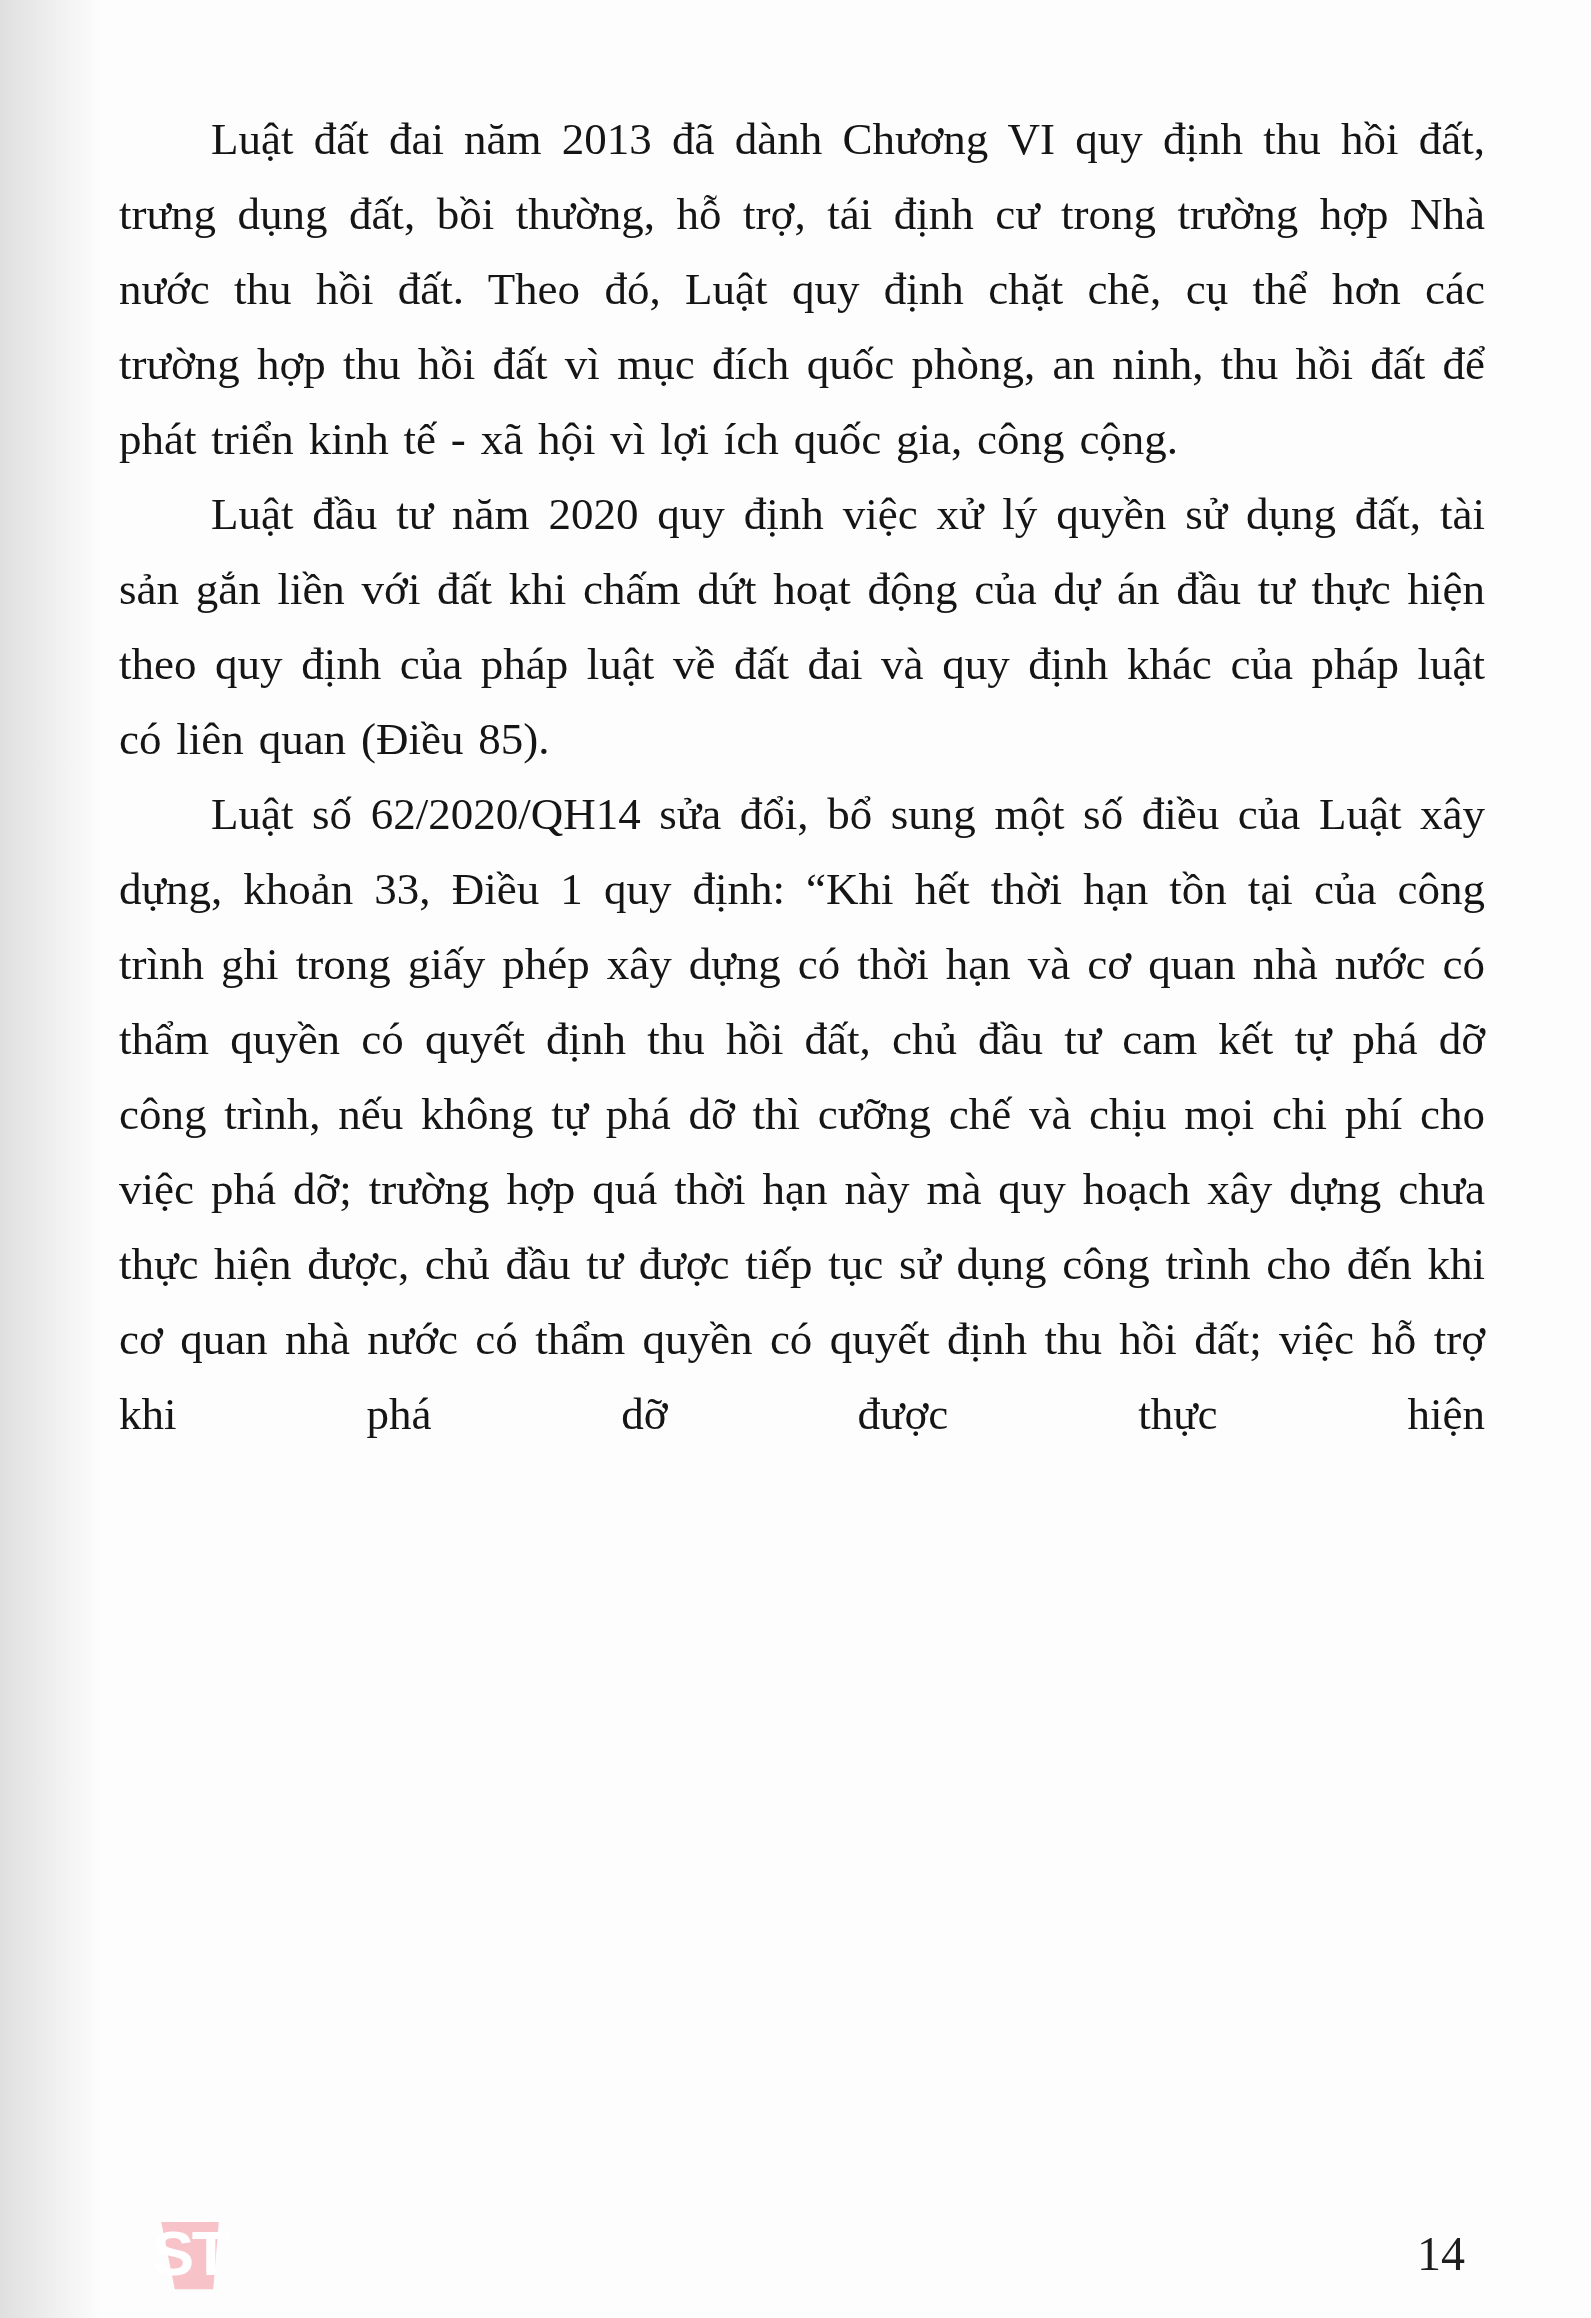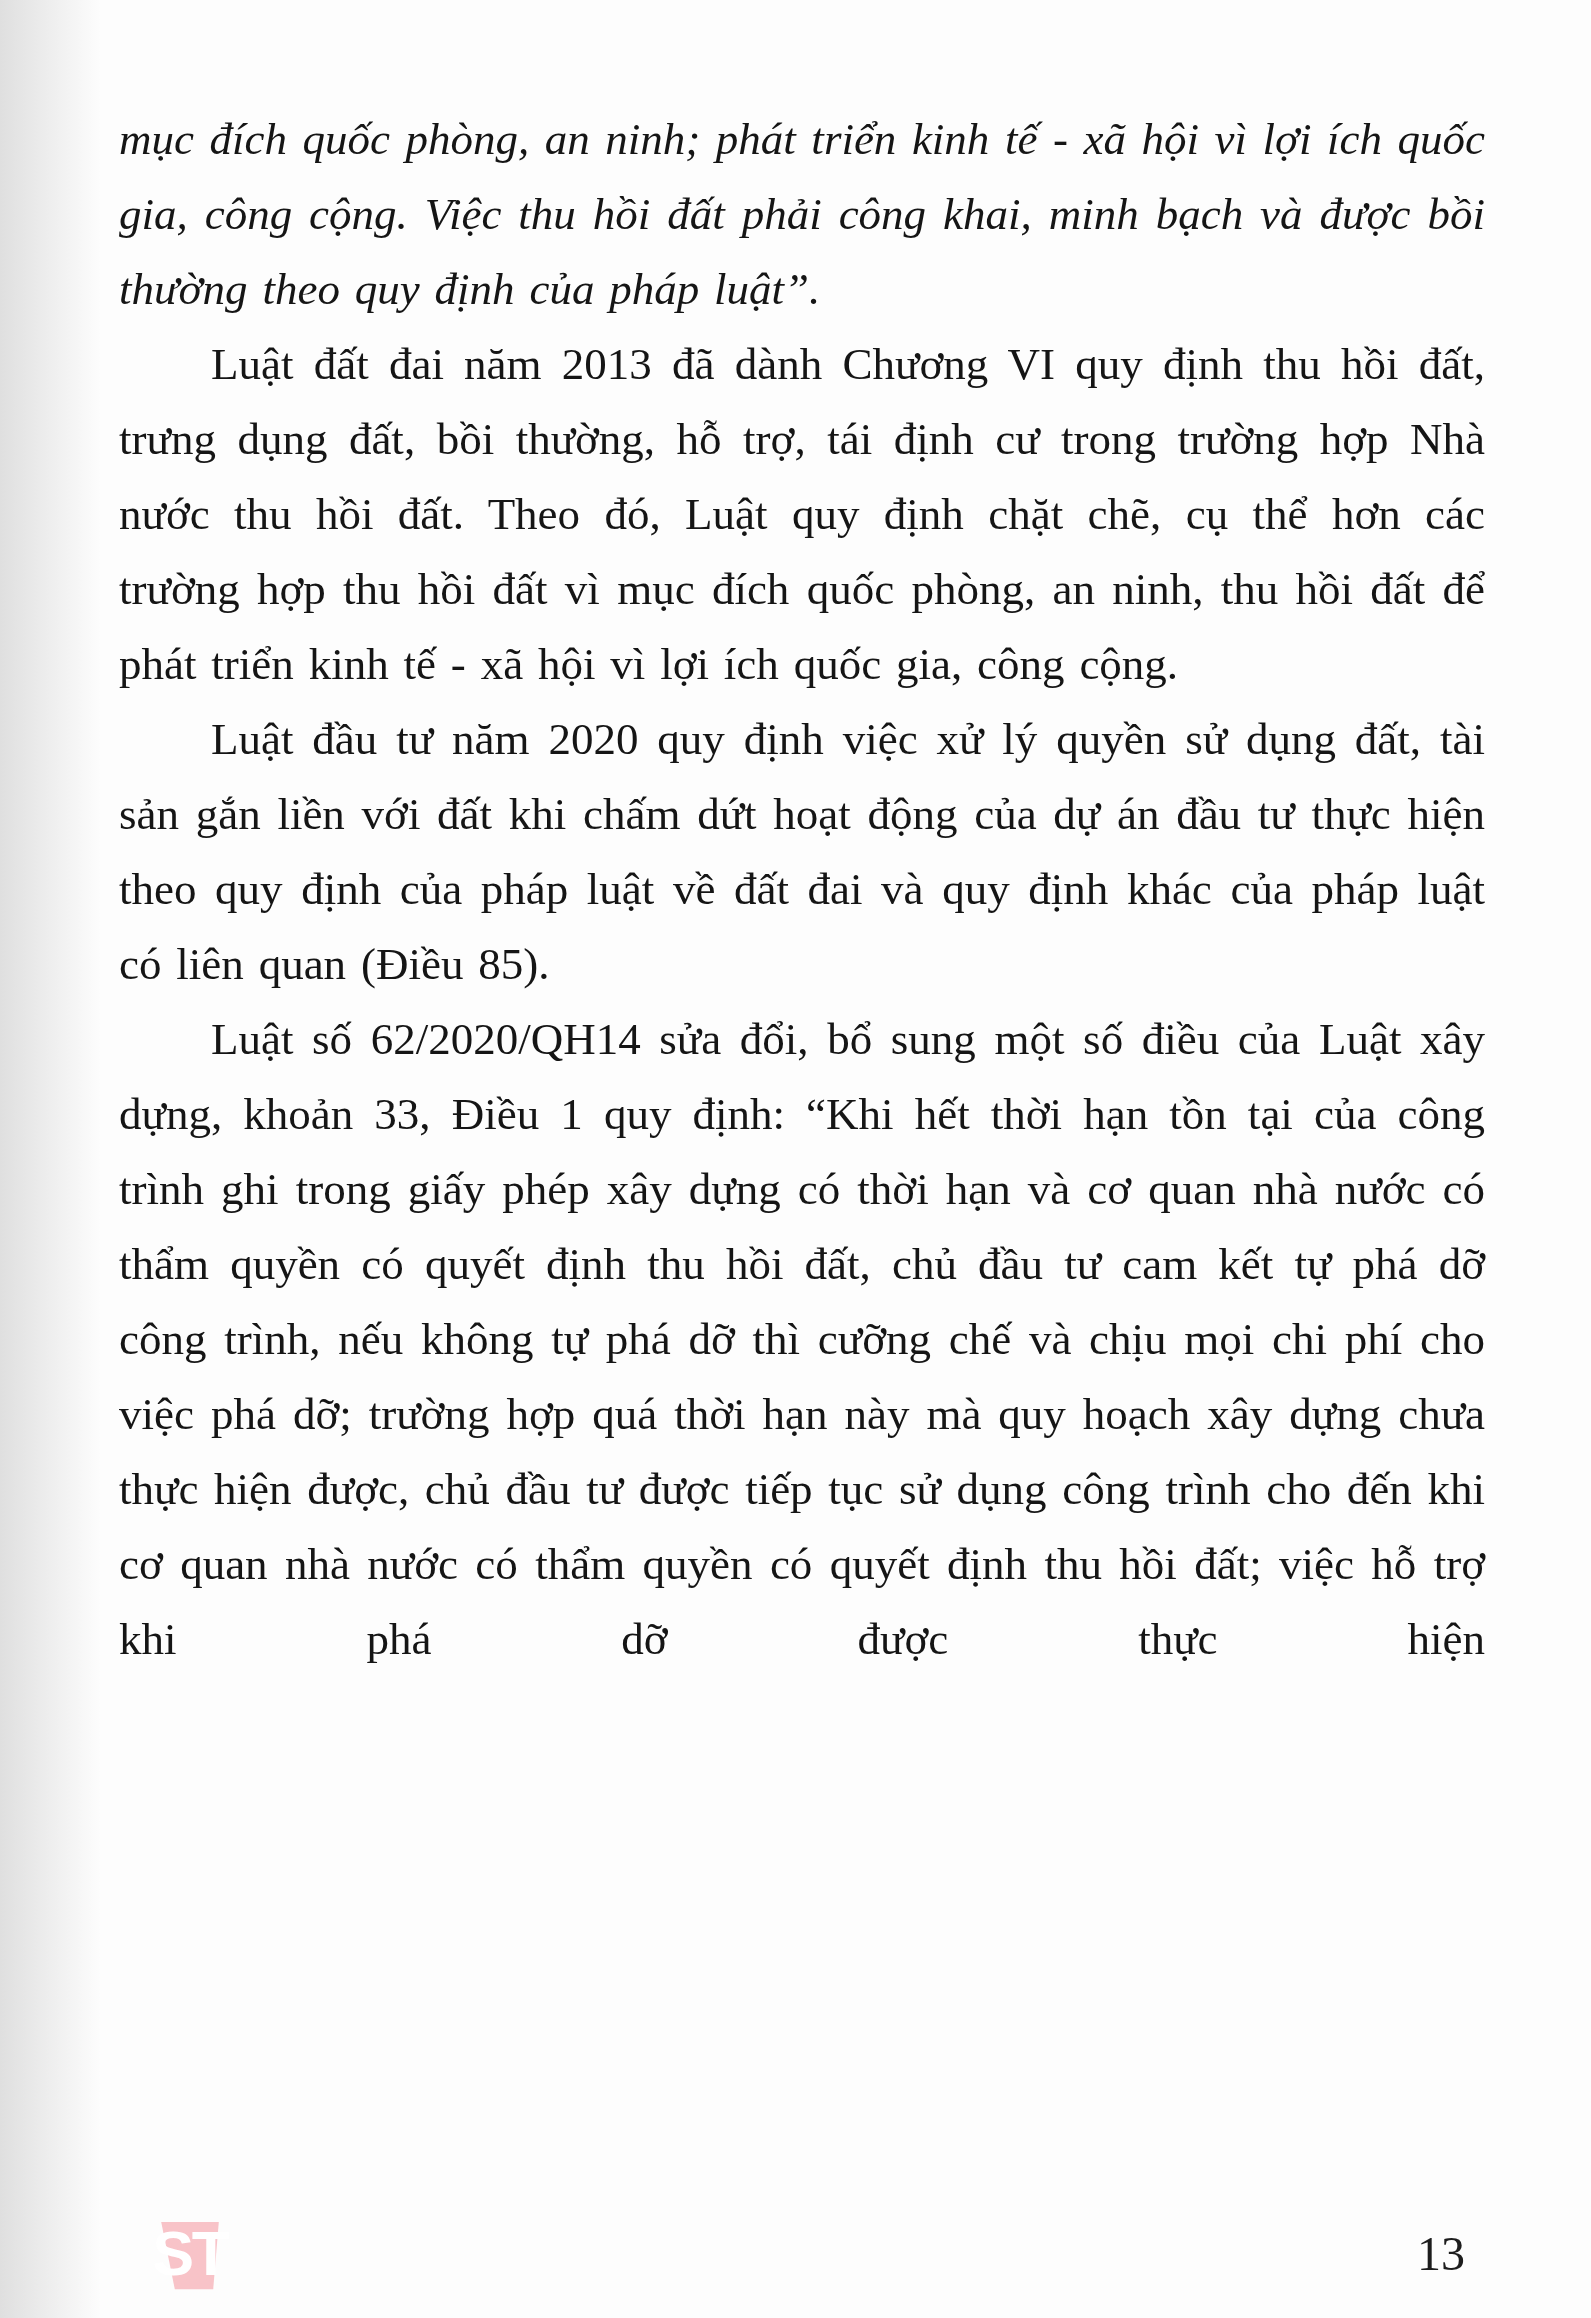--- a/index.html
+++ b/index.html
@@ -54,27 +54,26 @@
   }
 </style>
 </head>
 <body>
 
 <div class="page">
 
   <div class="scan-edge-shadow"></div>
 
   <div class="text-column">
-    <p class="no-indent italic">mục đích quốc phòng, an ninh; phát triển kinh tế - xã hội vì lợi ích quốc gia, công cộng. Việc thu hồi đất phải công khai, minh bạch và được bồi thường theo quy định của pháp luật”.</p>
     <p>Luật đất đai năm 2013 đã dành Chương VI quy định thu hồi đất, trưng dụng đất, bồi thường, hỗ trợ, tái định cư trong trường hợp Nhà nước thu hồi đất. Theo đó, Luật quy định chặt chẽ, cụ thể hơn các trường hợp thu hồi đất vì mục đích quốc phòng, an ninh, thu hồi đất để phát triển kinh tế - xã hội vì lợi ích quốc gia, công cộng.</p>
     <p>Luật đầu tư năm 2020 quy định việc xử lý quyền sử dụng đất, tài sản gắn liền với đất khi chấm dứt hoạt động của dự án đầu tư thực hiện theo quy định của pháp luật về đất đai và quy định khác của pháp luật có liên quan (Điều 85).</p>
     <p class="justify-last">Luật số 62/2020/QH14 sửa đổi, bổ sung một số điều của Luật xây dựng, khoản 33, Điều 1 quy định: “Khi hết thời hạn tồn tại của công trình ghi trong giấy phép xây dựng có thời hạn và cơ quan nhà nước có thẩm quyền có quyết định thu hồi đất, chủ đầu tư cam kết tự phá dỡ công trình, nếu không tự phá dỡ thì cưỡng chế và chịu mọi chi phí cho việc phá dỡ; trường hợp quá thời hạn này mà quy hoạch xây dựng chưa thực hiện được, chủ đầu tư được tiếp tục sử dụng công trình cho đến khi cơ quan nhà nước có thẩm quyền có quyết định thu hồi đất; việc hỗ trợ khi phá dỡ được thực hiện</p>
   </div>
 
   <svg class="st-logo" viewBox="0 0 100 100">
     <polygon points="14,10 86,10 79,94 31,94" fill="#f8c3c8"></polygon>
     <text x="50" y="76" text-anchor="middle" font-family="Liberation Sans, DejaVu Sans, sans-serif" font-size="78" font-weight="bold" letter-spacing="-3" fill="#ffffff">ST</text>
   </svg>
 
-  <span class="page-number">13</span>
+  <span class="page-number">14</span>
 
 </div>
 
 
 </body></html>

